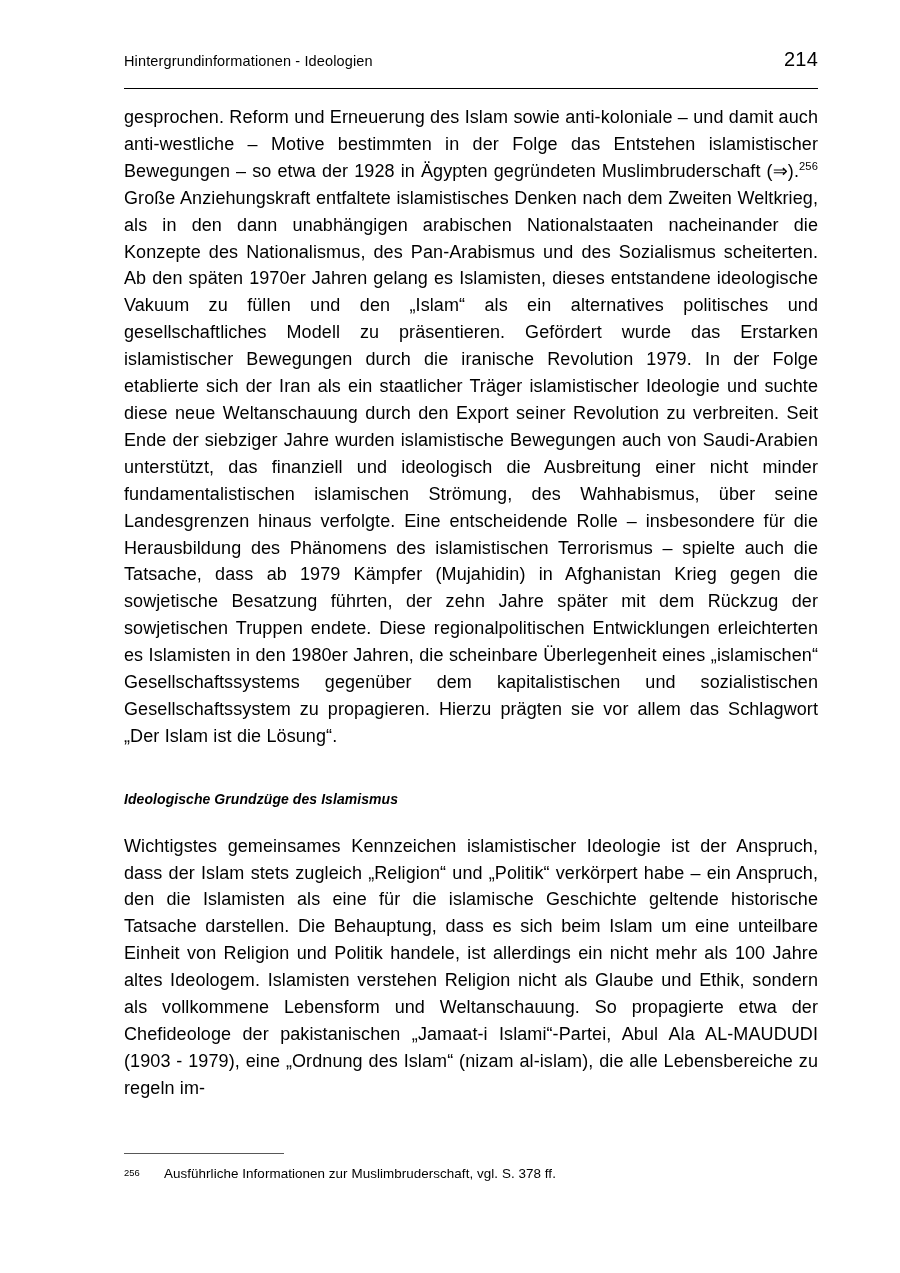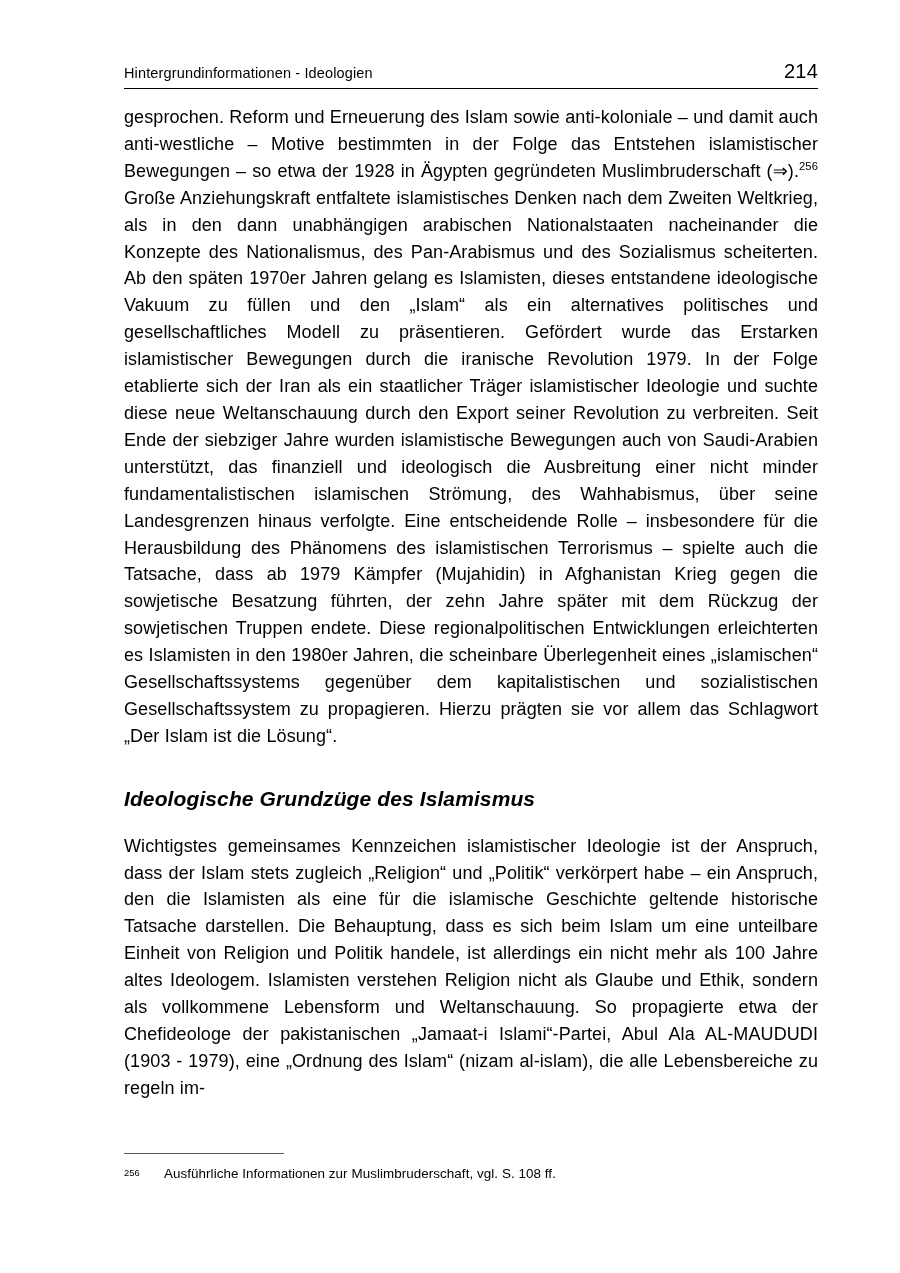--- a/index.html
+++ b/index.html
@@ -20,21 +20,21 @@
     margin: 0 auto;
     background: #ffffff;
     overflow: hidden;
     box-sizing: border-box;
   }
 
   
   .page-header {
     position: absolute;
     left: 124px;
-    top: 61px;
+    top: 49px;
     width: 694px;
     display: flex;
     align-items: baseline;
     justify-content: space-between;
   }
   .header-title {
     font-size: 14.5px;
     line-height: 17px;
     letter-spacing: 0.01em;
     white-space: nowrap;
@@ -65,21 +65,21 @@
     font-size: 18px;
     line-height: 26.9px;
     text-align: justify;
     text-justify: inter-word;
     letter-spacing: 0.005em;
     word-spacing: 0.01em;
     hyphens: none;
   }
   h2.section-heading {
     margin: 0;
-    font-size: 21px;
+    font-size: 14px;
     line-height: 26.9px;
     font-weight: bold;
     font-style: italic;
     letter-spacing: 0.005em;
   }
   .gap-before-heading { height: 36px; }
   .gap-after-heading  { height: 20px; }
 
   sup.fn-ref {
     font-size: 0.62em;
@@ -143,17 +143,17 @@
 
     <div class="gap-after-heading"></div>
 
     <p class="body-par">Wichtigstes gemeinsames Kennzeichen islamistischer Ideologie ist der Anspruch, dass der Islam stets zugleich „Religion“ und „Politik“ verkörpert habe – ein Anspruch, den die Islamisten als eine für die islamische Geschichte geltende historische Tatsache darstellen. Die Behauptung, dass es sich beim Islam um eine unteilbare Einheit von Religion und Politik handele, ist allerdings ein nicht mehr als 100 Jahre altes Ideologem. Islamisten verstehen Religion nicht als Glaube und Ethik, sondern als vollkommene Lebensform und Weltanschauung. So propagierte etwa der Chefideologe der pakistanischen „Jamaat-i Islami“-Partei, Abul Ala AL-MAUDUDI (1903 - 1979), eine „Ordnung des Islam“ (nizam al-islam), die alle Lebensbereiche zu regeln im-</p>
   </div>
 
   <div class="footnote-area">
     <div class="footnote-rule"></div>
     <div class="footnote-item">
       <span class="footnote-marker">256</span>
-      <span class="footnote-text">Ausführliche Informationen zur Muslimbruderschaft, vgl. S. 108 ff.</span>
+      <span class="footnote-text">Ausführliche Informationen zur Muslimbruderschaft, vgl. S. 378 ff.</span>
     </div>
   </div>
 
 </div>
 
 </body></html>

